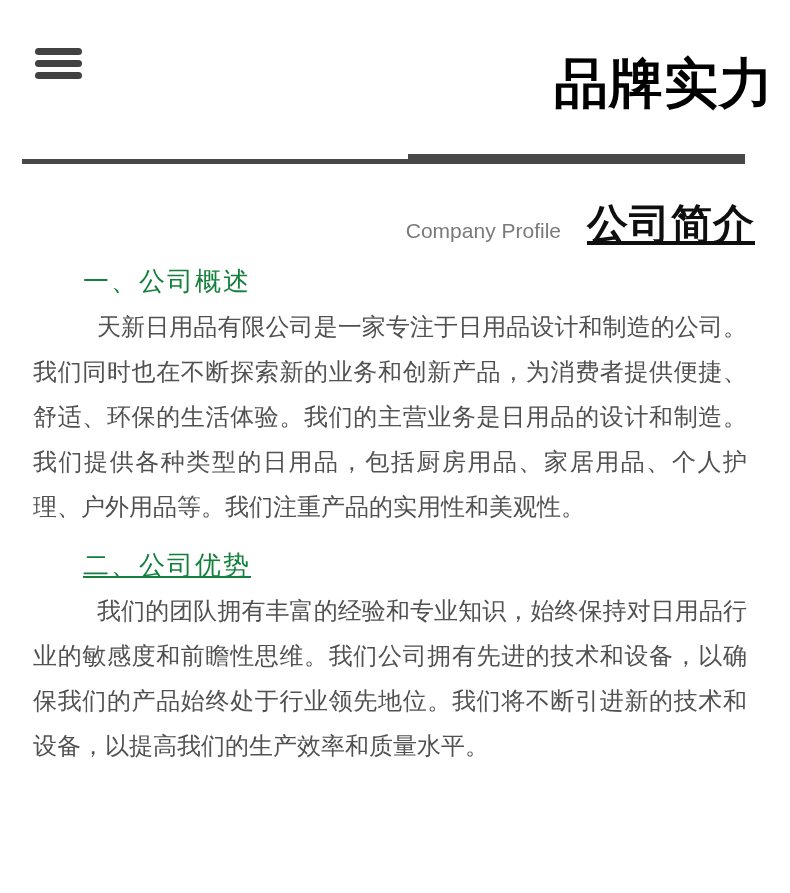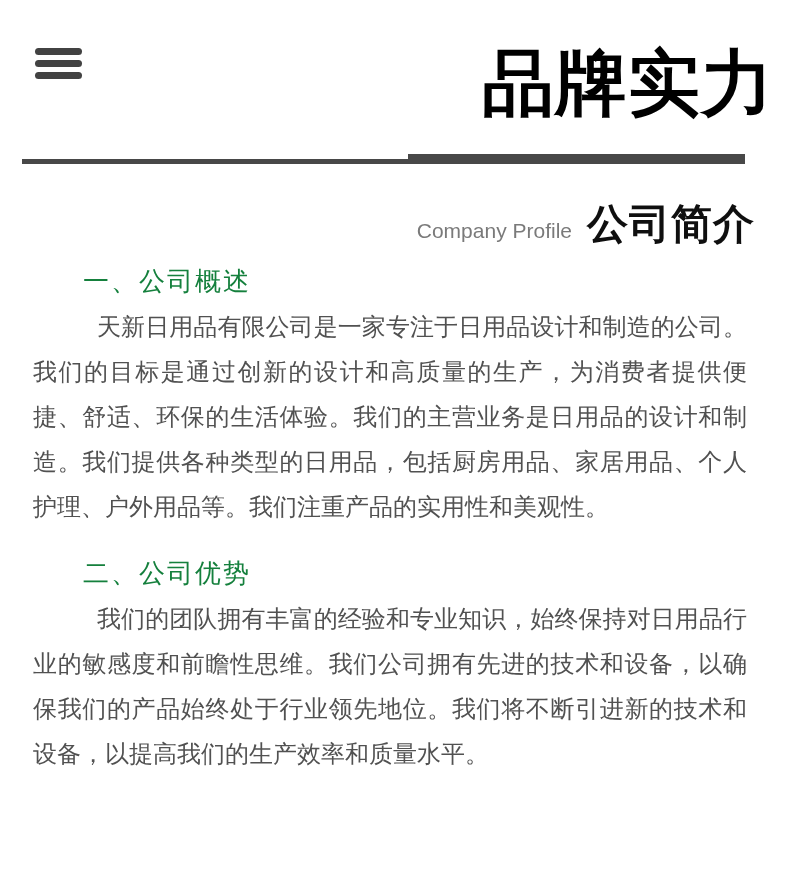--- a/index.html
+++ b/index.html
@@ -20,21 +20,21 @@
     border-radius: 3.5px;
     background: #424242;
     margin-bottom: 5px;
   }
   .menu-icon .bar:last-child { margin-bottom: 0; }
 
   
   .page-title {
     position: absolute;
     top: 38px; right: 16px;
-    font-size: 72px;
+    font-size: 54px;
     line-height: 90px;
     font-weight: 900;
     color: #000000;
     letter-spacing: 1px;
     white-space: nowrap;
   }
 
   
   .divider-left {
     position: absolute;
@@ -48,53 +48,54 @@
     width: 337px; height: 10px;
     background: #484848;
   }
 
   
   .section-header {
     position: absolute;
     top: 198px; right: 35px;
     display: flex;
     align-items: baseline;
-    gap: 15px;
+    gap: 26px;
     white-space: nowrap;
   }
   .section-label-en {
     font-size: 21px;
     color: #7a7a7a;
     font-weight: 400;
   }
   .section-label-zh {
     font-size: 41px;
     line-height: 52px;
     color: #0f0f0f;
     font-weight: 800;
     letter-spacing: 1px;
+    text-decoration: underline;
   }
 
   
   .article {
     position: absolute;
     left: 33px; right: 43px;
     top: 259px;
     color: #515151;
   }
   .article h3 {
     font-size: 26px;
     font-weight: 400;
     color: #15803d;
     line-height: 45px;
     margin-left: 50px;
     letter-spacing: 2px;
     white-space: nowrap;
   }
-  .article h3.h-second { margin-top: 22px; }
+  .article h3.h-second { margin-top: 14px; text-decoration: underline; }
   .article p {
     font-size: 24px;
     line-height: 45px;
     text-align: justify;
     text-justify: inter-ideograph;
     text-indent: 64px;
     letter-spacing: 0;
     color: #515151;
   }
 </style>
@@ -114,16 +115,16 @@
   <div class="divider-right"></div>
 </header>
 
 <div class="section-header">
   <span class="section-label-en">Company Profile</span>
   <span class="section-label-zh">公司简介</span>
 </div>
 
 <article class="article">
   <h3>一、公司概述</h3>
-  <p>天新日用品有限公司是一家专注于日用品设计和制造的公司。我们的目标是通过创新的设计和高质量的生产，为消费者提供便捷、舒适、环保的生活体验。我们的主营业务是日用品的设计和制造。我们提供各种类型的日用品，包括厨房用品、家居用品、个人护理、户外用品等。我们注重产品的实用性和美观性。</p>
+  <p>天新日用品有限公司是一家专注于日用品设计和制造的公司。我们同时也在不断探索新的业务和创新产品，为消费者提供便捷、舒适、环保的生活体验。我们的主营业务是日用品的设计和制造。我们提供各种类型的日用品，包括厨房用品、家居用品、个人护理、户外用品等。我们注重产品的实用性和美观性。</p>
   <h3 class="h-second">二、公司优势</h3>
   <p>我们的团队拥有丰富的经验和专业知识，始终保持对日用品行业的敏感度和前瞻性思维。我们公司拥有先进的技术和设备，以确保我们的产品始终处于行业领先地位。我们将不断引进新的技术和设备，以提高我们的生产效率和质量水平。</p>
 </article>
 
 </body></html>

